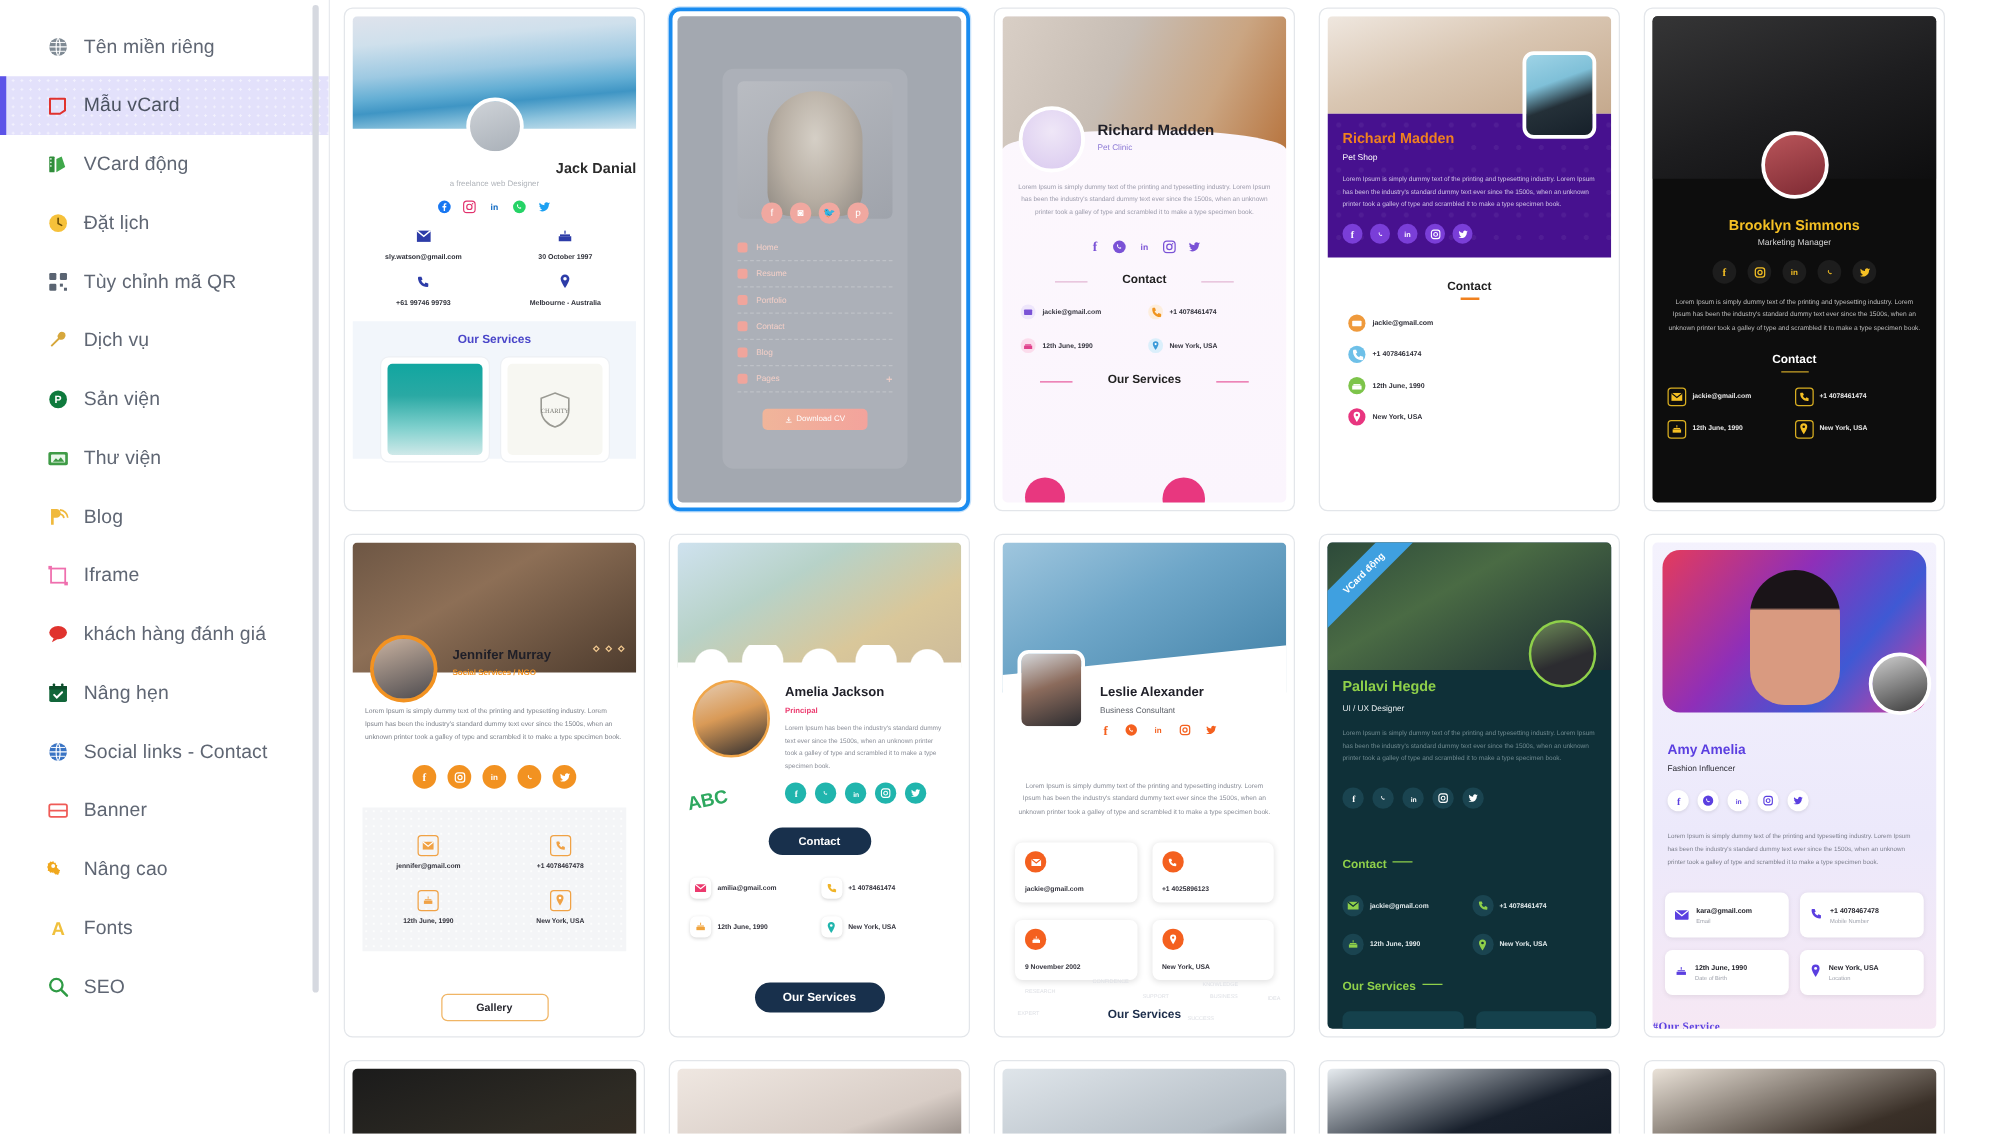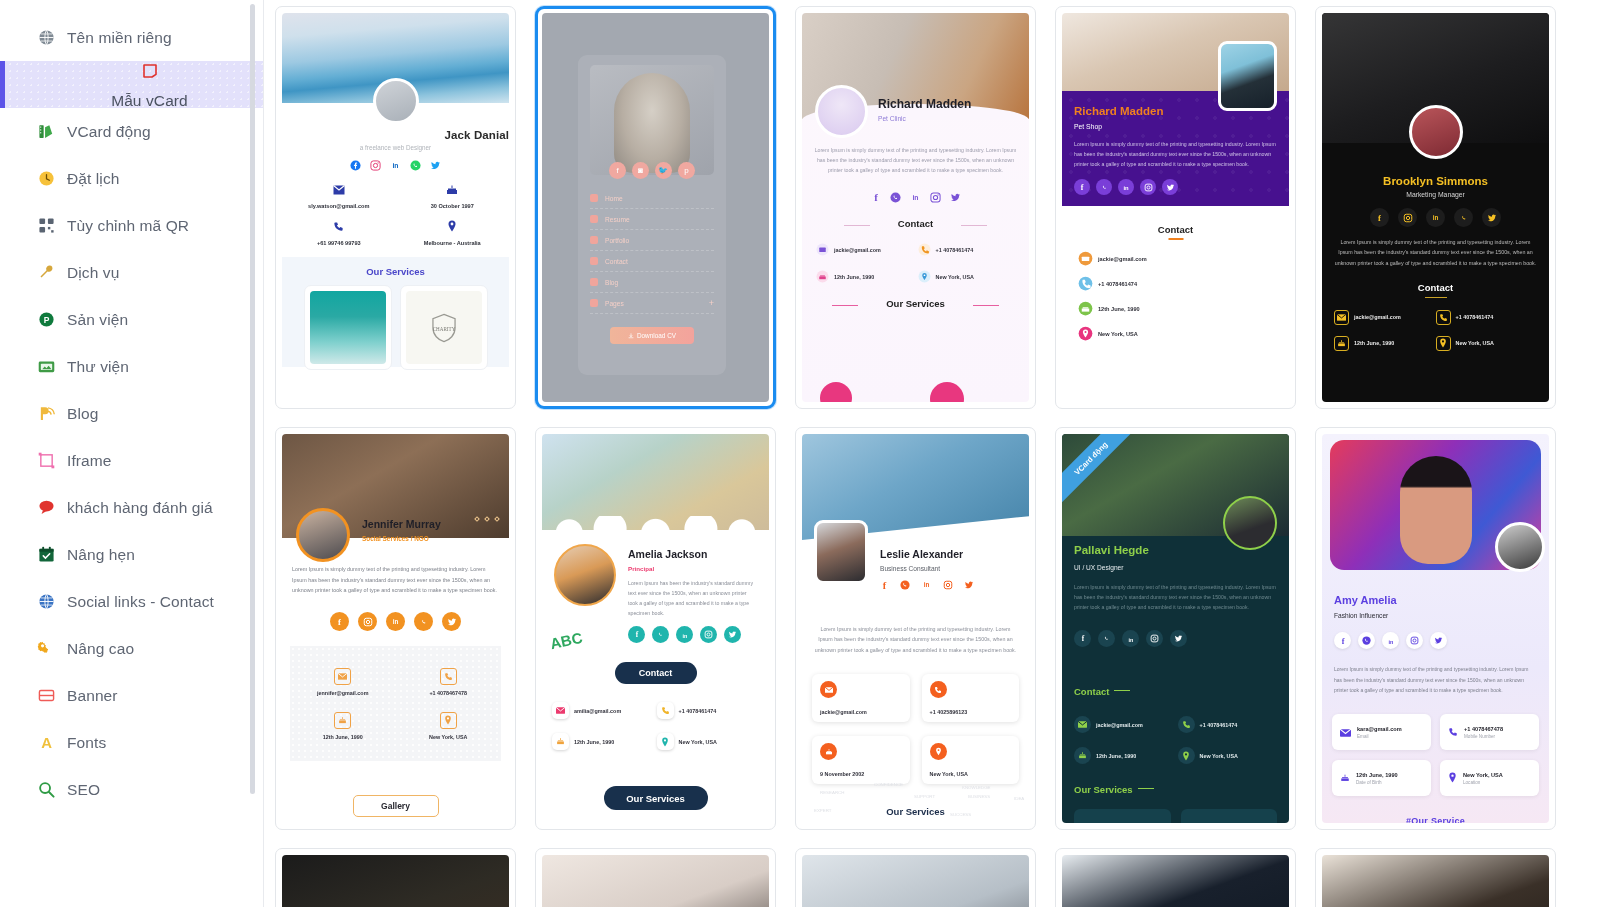--- a/index.html
+++ b/index.html
@@ -10,21 +10,21 @@
   
   .sidebar { width:264px; flex:0 0 264px; background:#fff; position:relative;
     border-right:1px solid #e8eaee; overflow:hidden; }
   .sb-list { padding-top:14px; }
   .sb-item { display:flex; align-items:center; gap:11px; height:47px;
     padding-left:36px; position:relative; cursor:pointer; }
   .sb-item .sb-label { font-size:15.5px; color:#5f6673; letter-spacing:.1px;
     white-space:nowrap; }
   .sb-item.active { background:#e3e1fb;
     background-image:radial-gradient(rgba(255,255,255,.55) 1px, transparent 1px);
-    background-size:7px 7px;flex-direction:column; }
+    background-size:7px 7px; }
   .sb-item.active::before { content:""; position:absolute; left:0; top:0; bottom:0;
     width:5px; background:#5c53e8; }
   .sb-item.active .sb-label { color:#4b5261; }
   .sb-ico { width:20px; height:20px; flex:0 0 20px; display:flex;
     align-items:center; justify-content:center; }
   .sb-ico svg { display:block; }
   
   .sb-scroll { position:absolute; right:8px; top:4px; width:5px; height:790px;
     border-radius:3px; background:#d6d9e0; }
 
@@ -323,22 +323,22 @@
     justify-content:center; font-style:normal; }
   .c10 .desc { position:absolute; left:12px; right:12px; top:230px; font-size:5px;
     line-height:2.1; color:#7c7f8c; }
   .c10 .cgrid { position:absolute; left:10px; right:10px; top:280px;
     display:grid; grid-template-columns:1fr 1fr; gap:10px 9px; }
   .c10 .cbox { height:36px; background:#fff; border-radius:6px;
     box-shadow:0 1px 4px rgba(0,0,0,.07); display:flex; align-items:center;
     gap:6px; padding:0 8px; }
   .c10 .cbox .v { font-size:5.6px; color:#24242c; font-weight:bold; }
   .c10 .cbox .k { font-size:4.6px; color:#a0a3ad; margin-top:2px; }
-  .c10 .hdr { position:absolute; left:0; right:0; top:382px; text-align:center;
-    font-size:9px; color:#5b3fe0; font-weight:bold; letter-spacing:.3px; }
+  .c10 .hdr { position:absolute; left:0; right:0; top:382px; 
+    font-size:9px; color:#5b3fe0; font-weight:bold; letter-spacing:.3px;font-family:Liberation Serif, serif; }
 
   
   .r3a { background:linear-gradient(160deg,#1b1b1b,#2e2b24 50%,#3d2f22); }
   .r3b { background:linear-gradient(160deg,#efe7e1,#d8cdc6 50%,#3b3430); }
   .r3c { background:linear-gradient(160deg,#dfe5ea,#b6bfc7 55%,#5a5f66); }
   .r3d { background:linear-gradient(160deg,#e7ecf0,#18202c 45%,#0f1722); }
   .r3e { background:linear-gradient(160deg,#eae2d8,#3a3028 55%,#211b16); }
   .r3 .strip { position:absolute; left:6px; right:6px; top:6px; bottom:0;
     border-radius:4px; }
 </style>
@@ -488,38 +488,38 @@
               <circle cx="12" cy="12" r="10" fill="#3a74c4"></circle>
               <path d="M2 12h20M12 2c3 3.5 3 16.5 0 20M12 2c-3 3.5-3 16.5 0 20" stroke="#fff" stroke-width="1.3" fill="none"></path>
               <path d="M4 7h16M4 17h16" stroke="#fff" stroke-width="1.1"></path>
             </svg>
           </span>
         <span class="sb-label">Social links - Contact</span>
       </div>
 
       <div class="sb-item">
         <span class="sb-ico">
+            <svg width="17" height="17" viewBox="0 0 24 24">
+              <rect x="2" y="5" width="20" height="14" rx="2" fill="none" stroke="#ef5b57" stroke-width="2"></rect>
+              <path d="M2 12h20" stroke="#ef5b57" stroke-width="2"></path>
+            </svg>
+          </span>
+        <span class="sb-label">Banner</span>
+      </div>
+
+      <div class="sb-item">
+        <span class="sb-ico">
             <svg width="18" height="18" viewBox="0 0 24 24">
               <path d="M9 2l1 2.4 2.6.2.4 2.6 2.2 1.4-1 2.4 1 2.4-2.2 1.4-.4 2.6-2.6.2L9 20l-2.1-1.4-2.4.9-1.3-2.3-2.4-.9.5-2.6L0 11l1.3-2.7-.5-2.6 2.4-.9L4.5 2.5l2.4.9z" fill="#f0a81e" transform="translate(1,1) scale(0.72)"></path>
               <circle cx="7.4" cy="7.8" r="2.1" fill="#fff"></circle>
               <path d="M17.5 12l.8 1.9 2 .2.3 2-1.7 1.1.8 1.9-1.7 1.1-.3 2-2 .2-1.6-1.1-1.8.7-1-1.8-1.8-.7.4-2-1-1.8 1-2-.4-2 1.8-.7 1-1.8z" fill="#f0a81e" transform="translate(2,3.2) scale(0.62)"></path>
               <circle cx="16.9" cy="17.4" r="1.7" fill="#fff"></circle>
             </svg>
           </span>
         <span class="sb-label">Nâng cao</span>
-      </div>
-
-      <div class="sb-item">
-        <span class="sb-ico">
-            <svg width="17" height="17" viewBox="0 0 24 24">
-              <rect x="2" y="5" width="20" height="14" rx="2" fill="none" stroke="#ef5b57" stroke-width="2"></rect>
-              <path d="M2 12h20" stroke="#ef5b57" stroke-width="2"></path>
-            </svg>
-          </span>
-        <span class="sb-label">Banner</span>
       </div>
 
       <div class="sb-item">
         <span class="sb-ico">
             <svg width="17" height="17" viewBox="0 0 24 24">
               <text x="12" y="20" font-size="21" font-weight="bold" fill="#f0c03c" text-anchor="middle" font-family="Liberation Sans">A</text>
             </svg>
           </span>
         <span class="sb-label">Fonts</span>
       </div>

